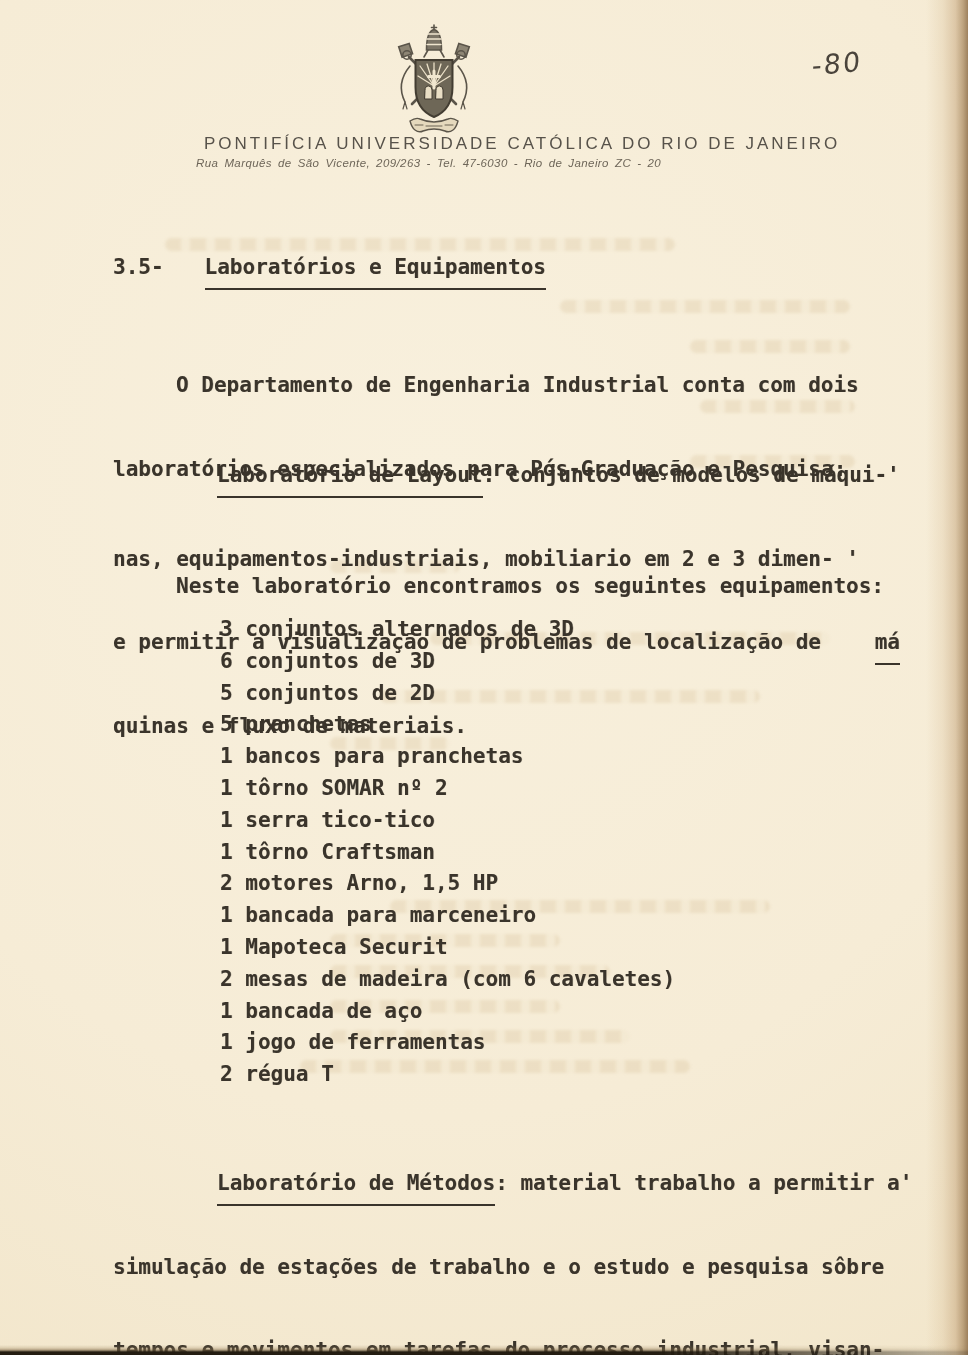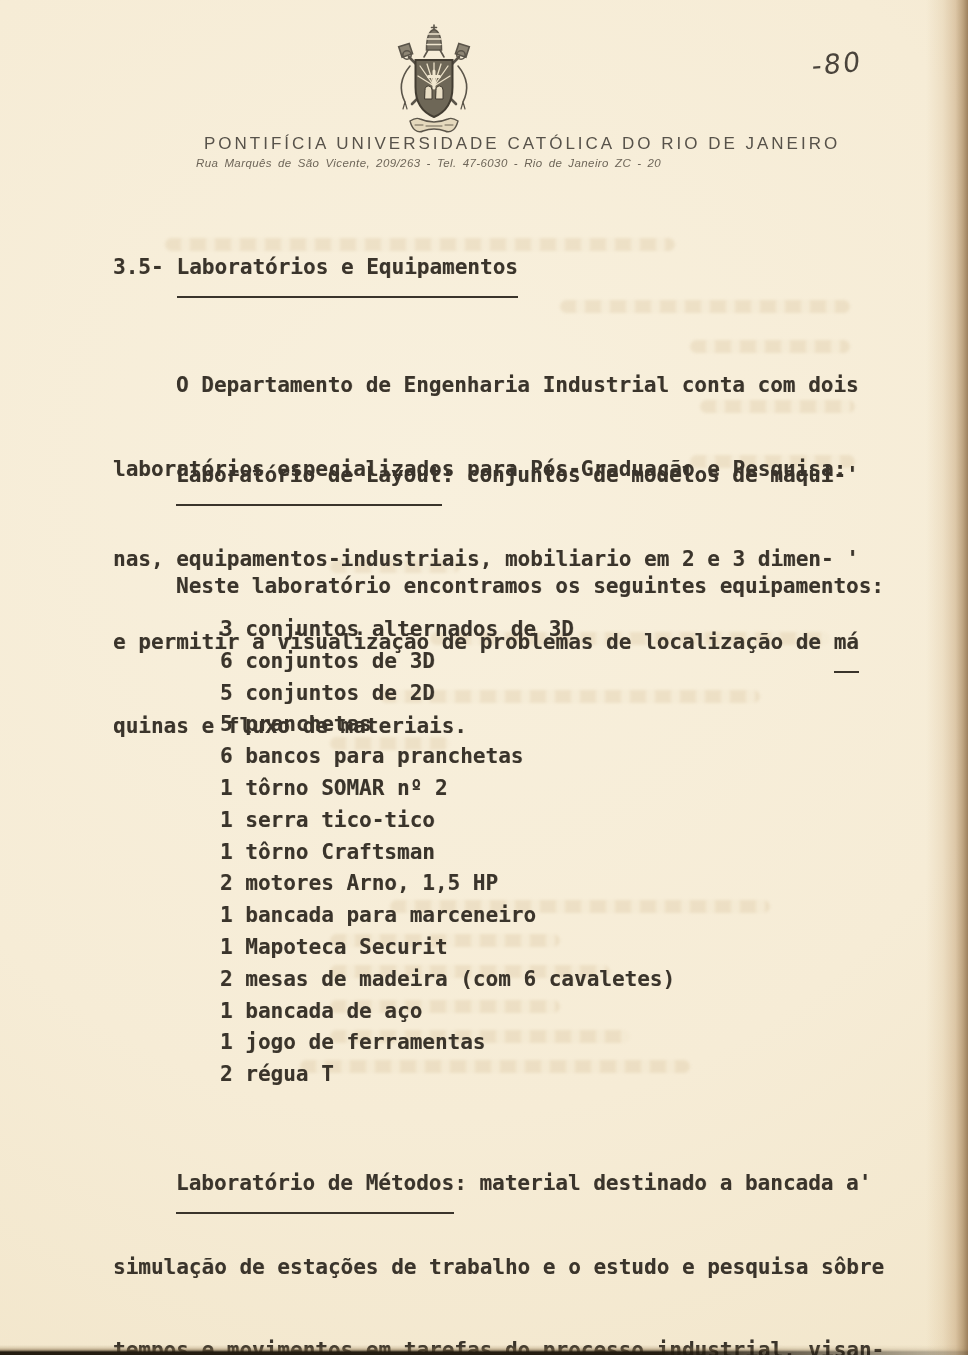--- a/index.html
+++ b/index.html
@@ -23,22 +23,22 @@
   }
   .page-num{
     position:absolute;left:812px;top:48px;
     font-family:"DejaVu Sans", sans-serif;font-size:27px;color:#4a443c;
     transform:rotate(-5deg) skewX(-8deg);letter-spacing:2px;
   }
   
   .tw{color:#3a342b;font-weight:bold;font-size:21px;white-space:pre;
       text-shadow:0.4px 0.4px 0 rgba(58,52,43,.35);}
   .heading{position:absolute;left:113px;top:255px;}
-  .heading .num{margin-right:13px;}
-  .u{border-bottom:2.6px solid #3a342b;padding-bottom:17px;}
+  .heading .num{}
+  .u{border-bottom:2.6px solid #3a342b;padding-bottom:9px;margin-left:41px;}
   .para .line{height:35.5px;line-height:35.5px;}
   .p1{position:absolute;left:113px;top:320px;}
   .p2{position:absolute;left:113px;top:410px;}
   .p3{position:absolute;left:113px;top:1118px;}
   .indent{padding-left:63px;}
   .neste{position:absolute;left:176px;top:574px;}
   .list{position:absolute;left:220px;top:614px;}
   .list .eq-item{height:31.8px;line-height:31.8px;color:#3a342b;font-weight:bold;font-size:21px;white-space:pre;text-shadow:0.4px 0.4px 0 rgba(58,52,43,.35);}
   
   .sm{position:absolute;height:13px;border-radius:7px;filter:blur(1.6px);opacity:.5;
@@ -115,35 +115,35 @@
     <div class="line">quinas e fluxo de materiais.</div>
   </div>
 
   <div class="neste tw">Neste laboratório encontramos os seguintes equipamentos:</div>
 
   <div class="list">
       <div class="eq-item">3 conjuntos alternados de 3D</div>
       <div class="eq-item">6 conjuntos de 3D</div>
       <div class="eq-item">5 conjuntos de 2D</div>
       <div class="eq-item">5 pranchetas</div>
-      <div class="eq-item">6 bancos para pranchetas</div>
+      <div class="eq-item">1 bancos para pranchetas</div>
       <div class="eq-item">1 tôrno SOMAR nº 2</div>
       <div class="eq-item">1 serra tico-tico</div>
       <div class="eq-item">1 tôrno Craftsman</div>
       <div class="eq-item">2 motores Arno, 1,5 HP</div>
       <div class="eq-item">1 bancada para marceneiro</div>
       <div class="eq-item">1 Mapoteca Securit</div>
       <div class="eq-item">2 mesas de madeira (com 6 cavaletes)</div>
       <div class="eq-item">1 bancada de aço</div>
       <div class="eq-item">1 jogo de ferramentas</div>
       <div class="eq-item">2 régua T</div>
     </div>
 
   <div class="para p3 tw">
-    <div class="line indent"><span class="u">Laboratório de Métodos</span><span>: material destinado a bancada a'</span></div>
+    <div class="line indent"><span class="u">Laboratório de Métodos</span><span>: material trabalho a permitir a'</span></div>
     <div class="line">simulação de estações de trabalho e o estudo e pesquisa sôbre</div>
     <div class="line">tempos e movimentos em tarefas do processo industrial, visan-</div>
     
   </div>
 
   <div class="edge-right"></div>
   <div class="edge-bottom"></div>
 </div>
 
 </body></html>

